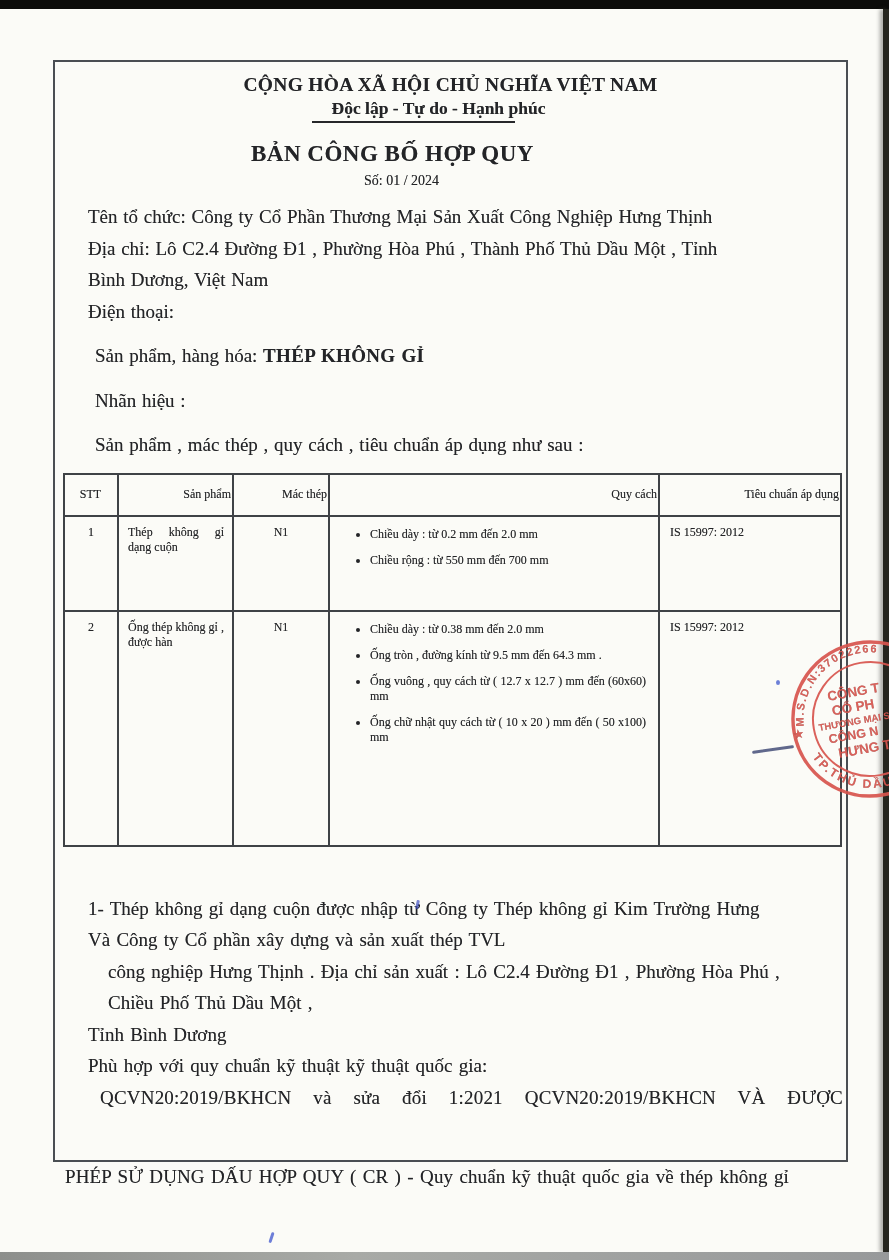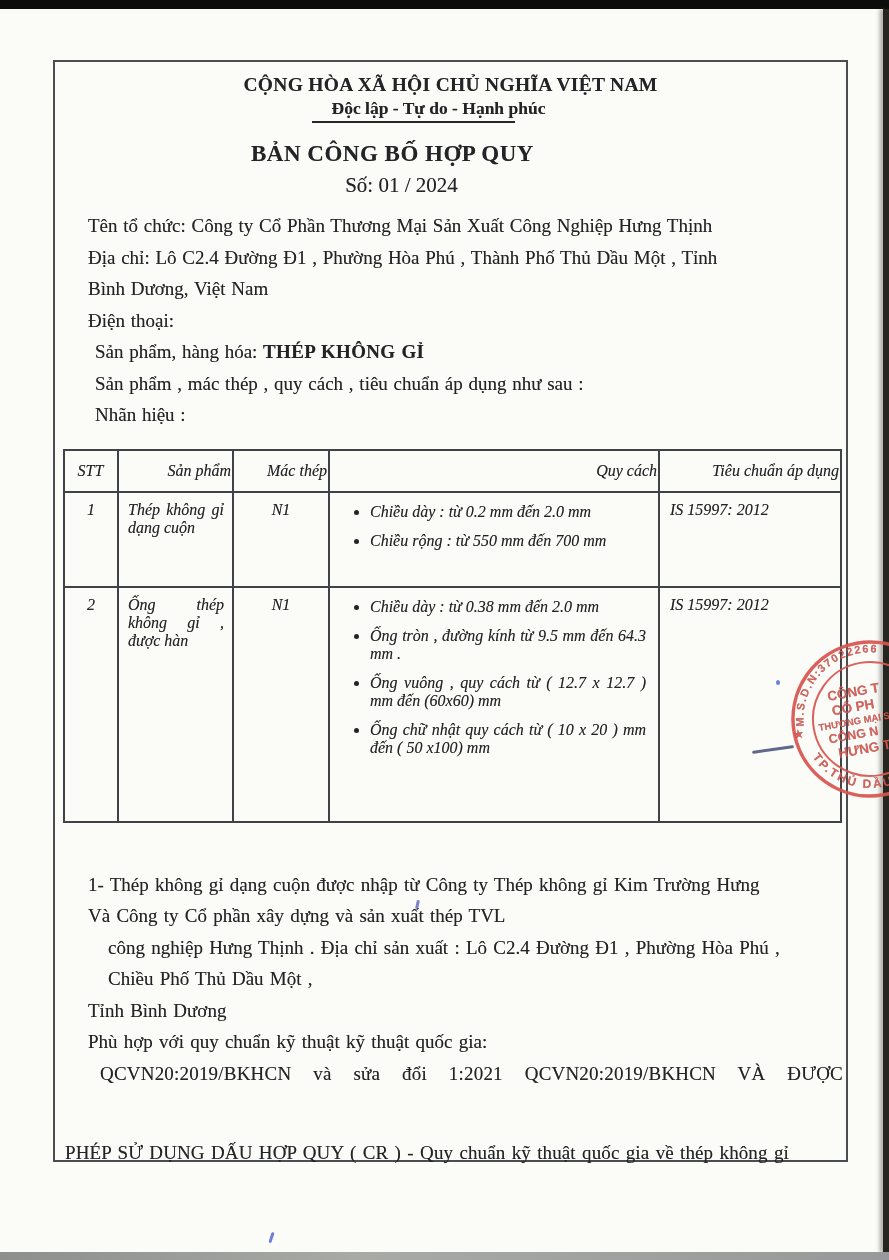--- a/index.html
+++ b/index.html
@@ -17,27 +17,27 @@
   
   .frame{
     position:absolute;left:53px;top:60px;width:791px;height:1098px;
     border:2px solid #4a4e53;background:transparent;
   }
   .h1{margin-top:12px;text-align:center;font-weight:bold;font-size:19.5px;letter-spacing:.3px;}
   .h2wrap{text-align:center;margin-top:2px;transform:translateX(-12px);}
   .h2{display:inline-block;position:relative;font-weight:bold;font-size:17.5px;padding:0 6px;}
   .h2::after{content:"";position:absolute;left:-14px;right:36px;bottom:-4px;height:2px;background:#26272a;}
   .title{margin-top:22px;text-align:center;font-weight:bold;font-size:23px;letter-spacing:.5px;transform:translateX(-58px);}
-  .so{margin-top:6px;text-align:center;font-size:21px;transform:translateX(-49px);}
+  .so{margin-top:6px;text-align:center;font-size:14px;transform:translateX(-49px);}
   .info{margin:12px 28px 0 33px;font-size:19px;line-height:31.5px;word-spacing:1px;}
   .info div{white-space:nowrap;}
-  .ind{margin-left:7px;}
+  .ind{margin-left:7px;margin-top:13px;}
   .boldtxt{font-weight:bold;letter-spacing:.3px;}
   
-  table{border-collapse:collapse;table-layout:fixed;width:777px;margin:18px 0 0 8px;font-size:16px;font-style:italic;}
+  table{border-collapse:collapse;table-layout:fixed;width:777px;margin:12px 0 0 8px;font-size:12px;}
   th,td{border:2px solid #3f4246;vertical-align:top;font-weight:normal;}
   th{height:38px;vertical-align:middle;text-align:right;padding-left:16px;}
   th.c{text-align:center;padding-left:0;}
   td.c{text-align:center;padding-top:8px;}
   td.sp{padding:8px 8px 0 9px;text-align:justify;}
   td.qc{padding:10px 6px 15px 2px;}
   td.tc{padding:8px 4px 0 10px;}
   ul{margin:0;padding-left:38px;}
   li{margin-bottom:11px;text-align:justify;padding-right:6px;}
   tr.r1{height:95px;} tr.r2{height:235px;}
@@ -71,22 +71,22 @@
 
   <div class="title">BẢN CÔNG BỐ HỢP QUY</div>
   <div class="so">Số: 01 / 2024</div>
 
   <div class="info">
     <div>Tên tổ chức: Công ty Cổ Phần Thương Mại Sản Xuất Công Nghiệp Hưng Thịnh</div>
     <div>Địa chỉ: Lô C2.4 Đường Đ1 , Phường Hòa Phú , Thành Phố Thủ Dầu Một , Tỉnh</div>
     <div>Bình Dương, Việt Nam</div>
     <div>Điện thoại:</div>
     <div class="ind"><span>Sản phẩm, hàng hóa: </span><span class="boldtxt">THÉP KHÔNG GỈ</span></div>
+    <div class="ind">Nhãn hiệu :</div>
     <div class="ind">Sản phẩm , mác thép , quy cách , tiêu chuẩn áp dụng như sau :</div>
-    <div class="ind">Nhãn hiệu :</div>
   </div>
 
   <table>
     <colgroup>
       <col style="width:54px">
         <col style="width:115px">
         <col style="width:96px">
         <col style="width:330px">
         <col style="width:182px">
     </colgroup>

